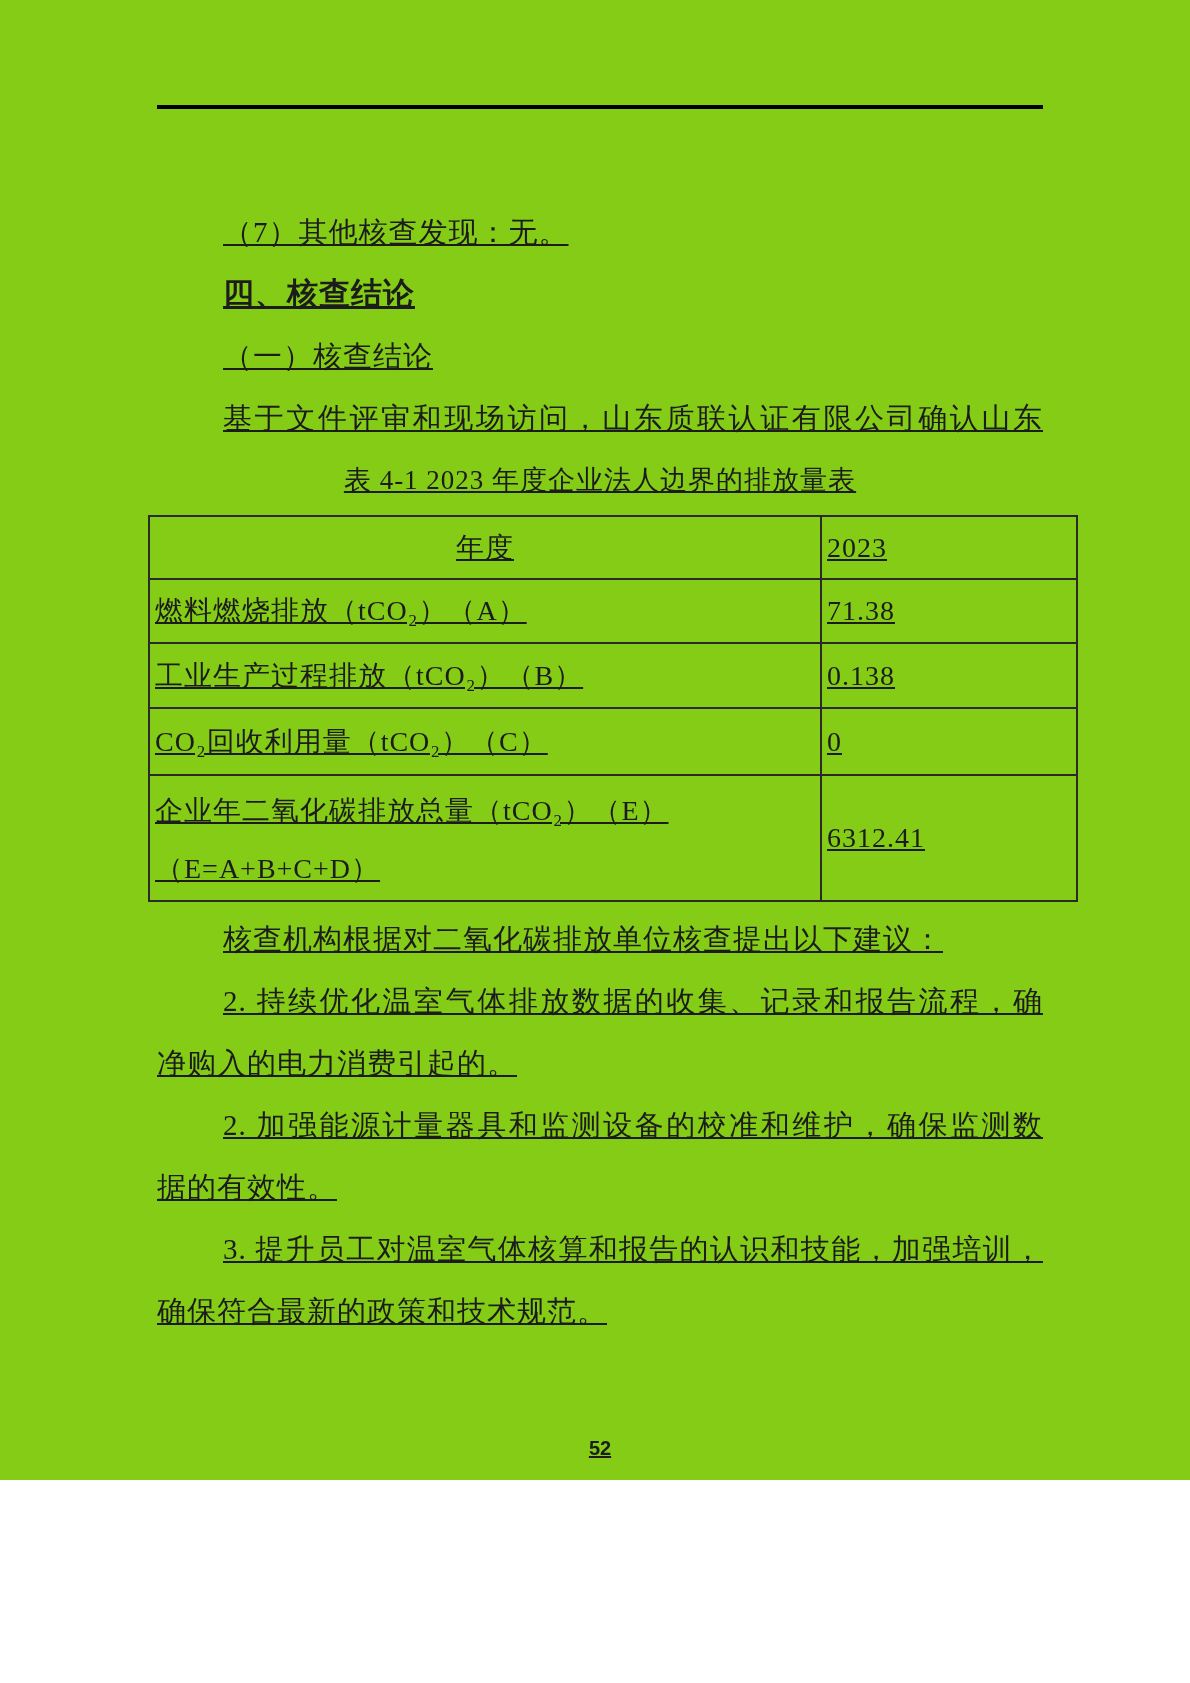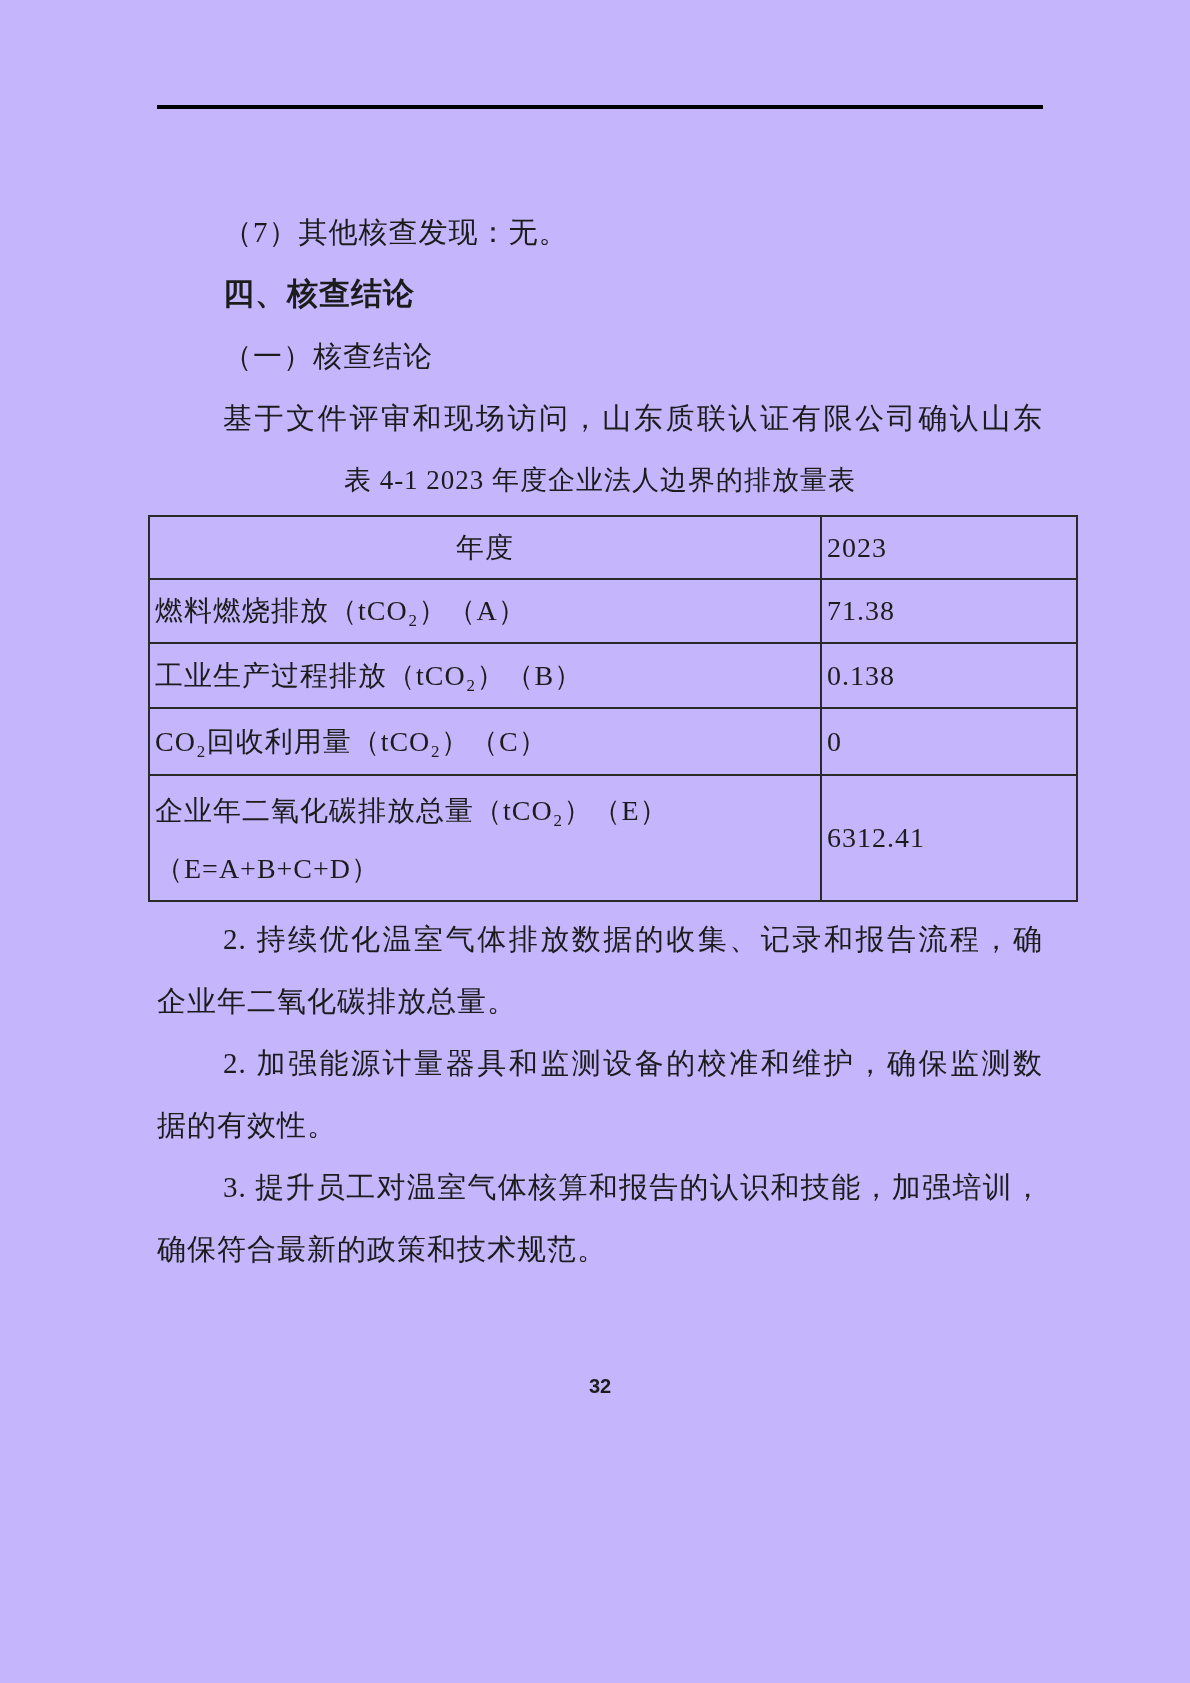--- a/index.html
+++ b/index.html
@@ -1,23 +1,24 @@
 <!DOCTYPE html>
 <html><head>
 <meta charset="utf-8">
 <style>
   html,body{margin:0;padding:0;background:#ffffff;}
   .page{
     position:relative;
     width:1190px;
-    height:1683px;
-    background:#c4b5fd;
+    height:1480px;
+    background:#84cc16;
     color:#1c1c1c;
     font-family:"Liberation Serif","DejaVu Serif",serif;
     overflow:hidden;
+    text-decoration:underline;
   }
   .top-rule{
     margin:105px 147px 0 157px;
     height:4px;
     background:#000000;
   }
   .body-block{
     margin:92px 147px 0 157px; 
     width:886px;
   }
@@ -123,28 +124,29 @@
           <div class="e-line1">企业年二氧化碳排放总量（tCO₂）（E）</div>
           <div class="e-line2">（E=A+B+C+D）</div>
         </td>
         <td class="c-value">6312.41</td>
       </tr>
     </tbody>
       </table>
 
     <div class="after-table">
 
+      <div class="line indent">核查机构根据对二氧化碳排放单位核查提出以下建议：</div>
 
       <div class="line indent just">2. 持续优化温室气体排放数据的收集、记录和报告流程，确</div>
-      <div class="line">企业年二氧化碳排放总量。</div>
+      <div class="line">净购入的电力消费引起的。</div>
 
       <div class="line indent just">2. 加强能源计量器具和监测设备的校准和维护，确保监测数</div>
       <div class="line">据的有效性。</div>
 
       <div class="line indent just">3. 提升员工对温室气体核算和报告的认识和技能，加强培训，</div>
       <div class="line">确保符合最新的政策和技术规范。</div>
     </div>
 
-    <div class="page-num">32</div>
+    <div class="page-num">52</div>
 
   </div>
 
 </div>
 
 </body></html>

